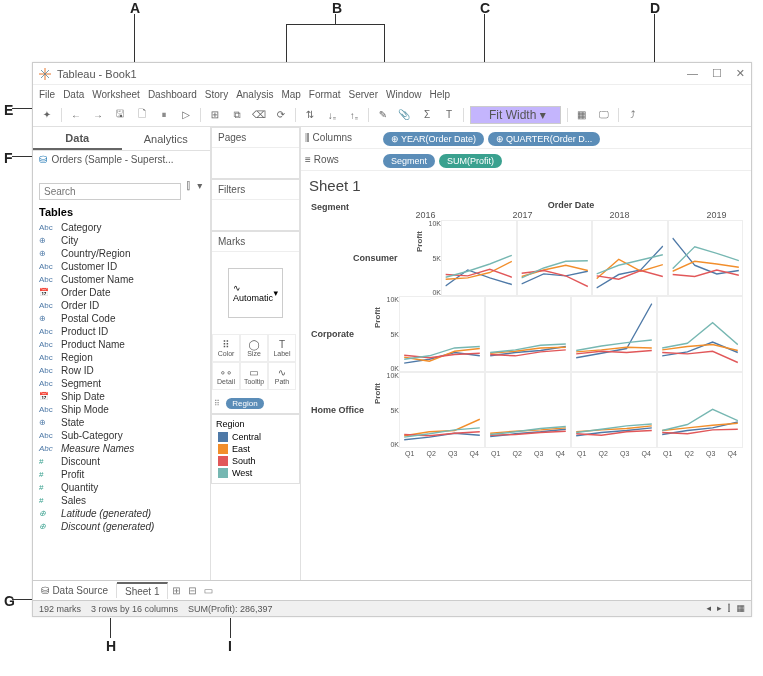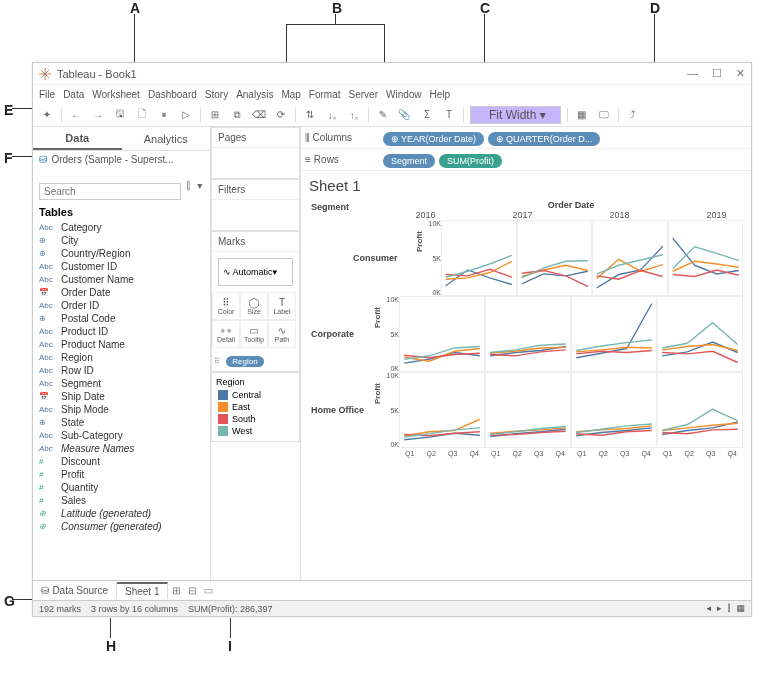--- a/index.html
+++ b/index.html
@@ -38,21 +38,21 @@
 .field { display: flex; align-items: center; padding: 1px 6px; font-size: 10px; color: #333; gap: 8px; cursor: pointer; }
 .field .ficon { width: 14px; font-size: 8px; }
 .ficon.dim { color: #4e79a7; }
 .ficon.meas { color: #3aa18f; }
 .field.italic { font-style: italic; }
 
 .shelf-pane { width: 90px; border-right: 1px solid #e0e0e0; display: flex; flex-direction: column; }
 .shelf-card { border: 1px solid #e0e0e0; margin: 0; }
 .shelf-title { font-size: 10px; color: #555; padding: 4px 6px; border-bottom: 1px solid #eee; }
 .shelf-body { min-height: 30px; padding: 2px; }
-.marks-card .mark-type { font-size: 9px; border: 1px solid #ccc; padding: 8px 4px; margin: 6px; display: flex; justify-content: flex-start; align-items: center; cursor: pointer; }
+.marks-card .mark-type { font-size: 9px; border: 1px solid #ccc; padding: 14px 4px; margin: 16px; display: flex; justify-content: flex-start; align-items: center; cursor: pointer; }
 .mark-btns { display: flex; flex-wrap: wrap; }
 .mark-btn { width: 28px; height: 28px; border: 1px solid #eee; display: flex; flex-direction: column; align-items: center; justify-content: center; font-size: 7px; color: #555; cursor: pointer; }
 .mark-btn .mi { font-size: 10px; }
 .pill { border-radius: 8px; font-size: 9px; padding: 2px 8px; color: #fff; display: inline-block; margin: 2px; white-space: nowrap; }
 .pill.blue { background: #5b8db8; }
 .pill.green { background: #3aa18f; }
 .pill.small { font-size: 8px; padding: 1px 6px; }
 .legend { font-size: 9px; padding: 4px; }
 .legend .lg-item { display: flex; align-items: center; gap: 4px; padding: 1px 2px; }
 .lg-sw { width: 10px; height: 10px; }
@@ -281,21 +281,21 @@
           <div class="field">
             <span class="ficon meas">#</span>
             <span>Sales</span>
           </div>
           <div class="field italic">
             <span class="ficon meas">⊕</span>
             <span>Latitude (generated)</span>
           </div>
           <div class="field italic">
             <span class="ficon meas">⊕</span>
-            <span>Consumer (generated)</span>
+            <span>Discount (generated)</span>
           </div>
         </div>
     </div>
 
     <div class="shelf-pane">
       <div class="shelf-card">
         <div class="shelf-title">Pages</div>
         <div class="shelf-body"></div>
       </div>
       <div class="shelf-card">

